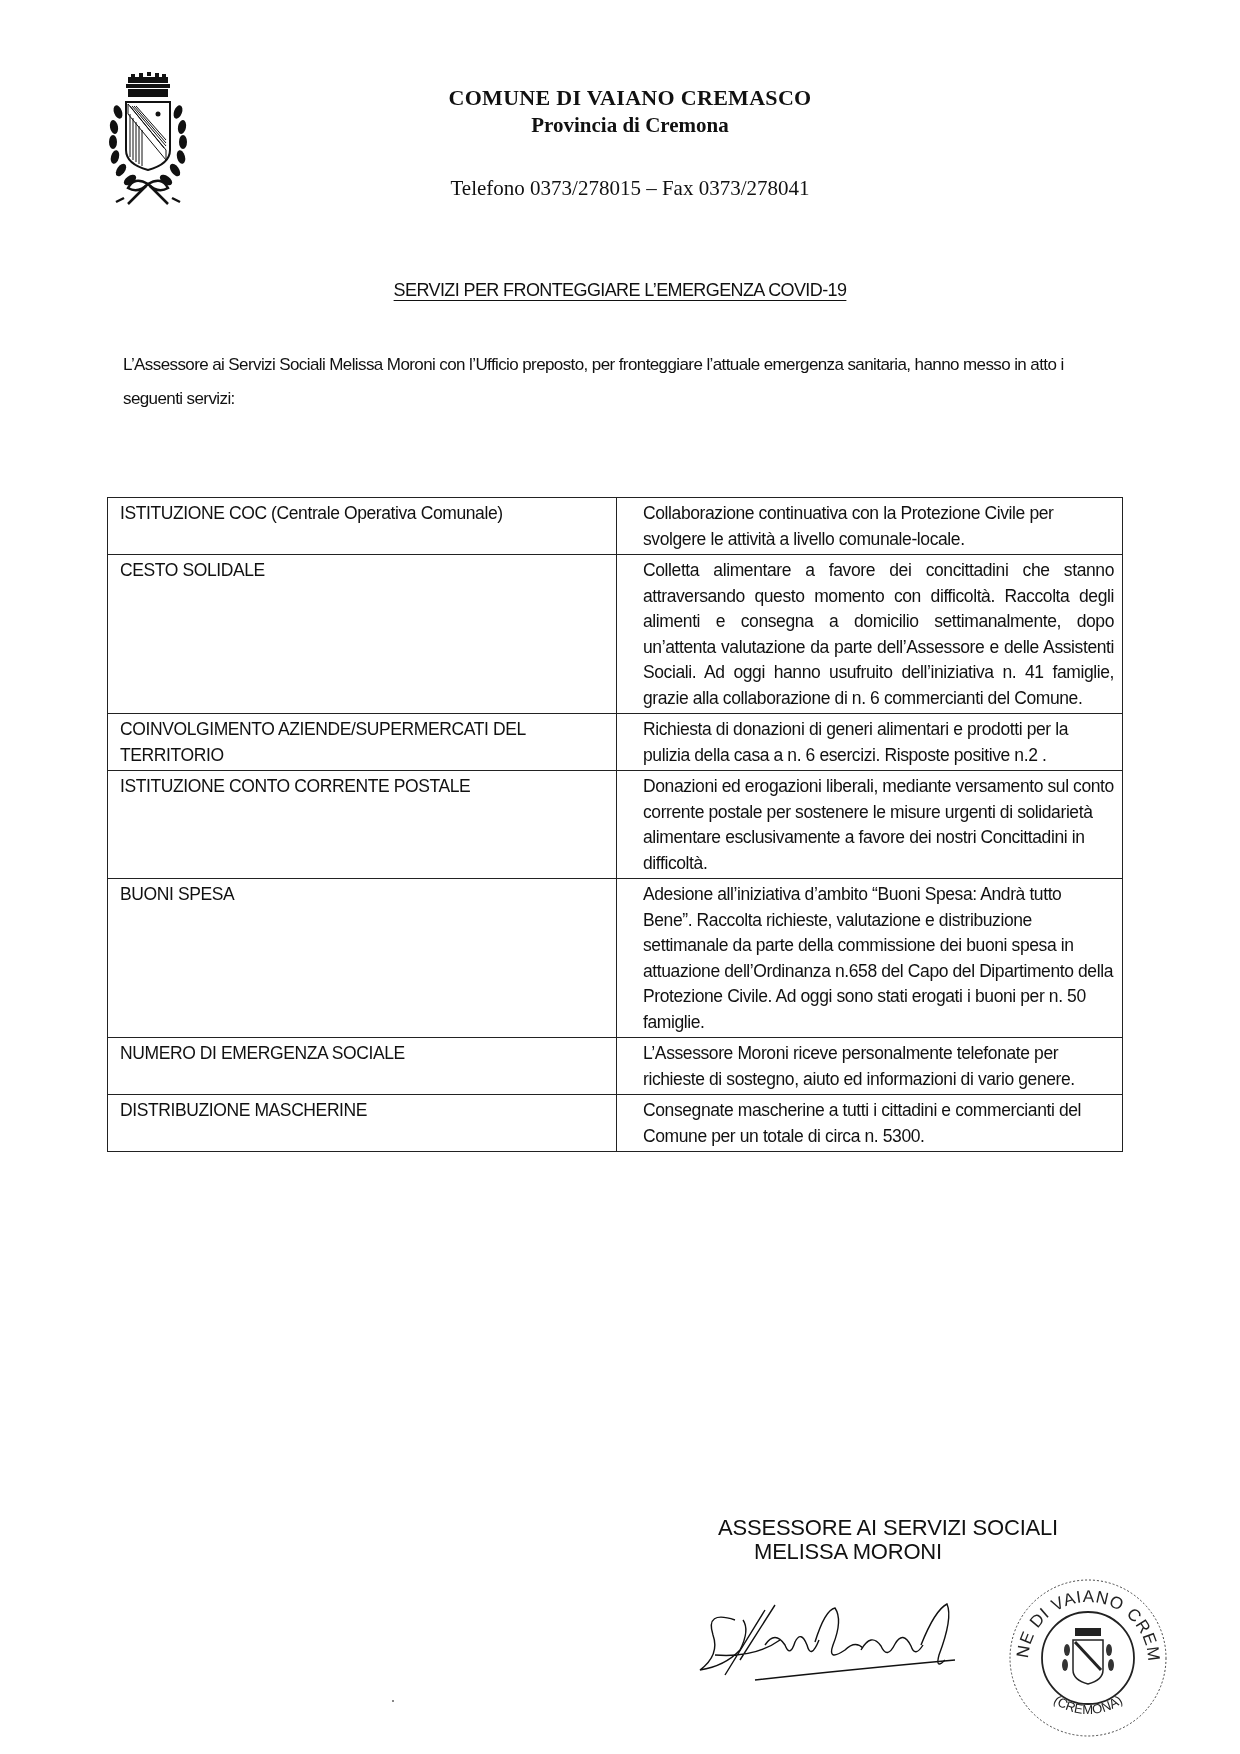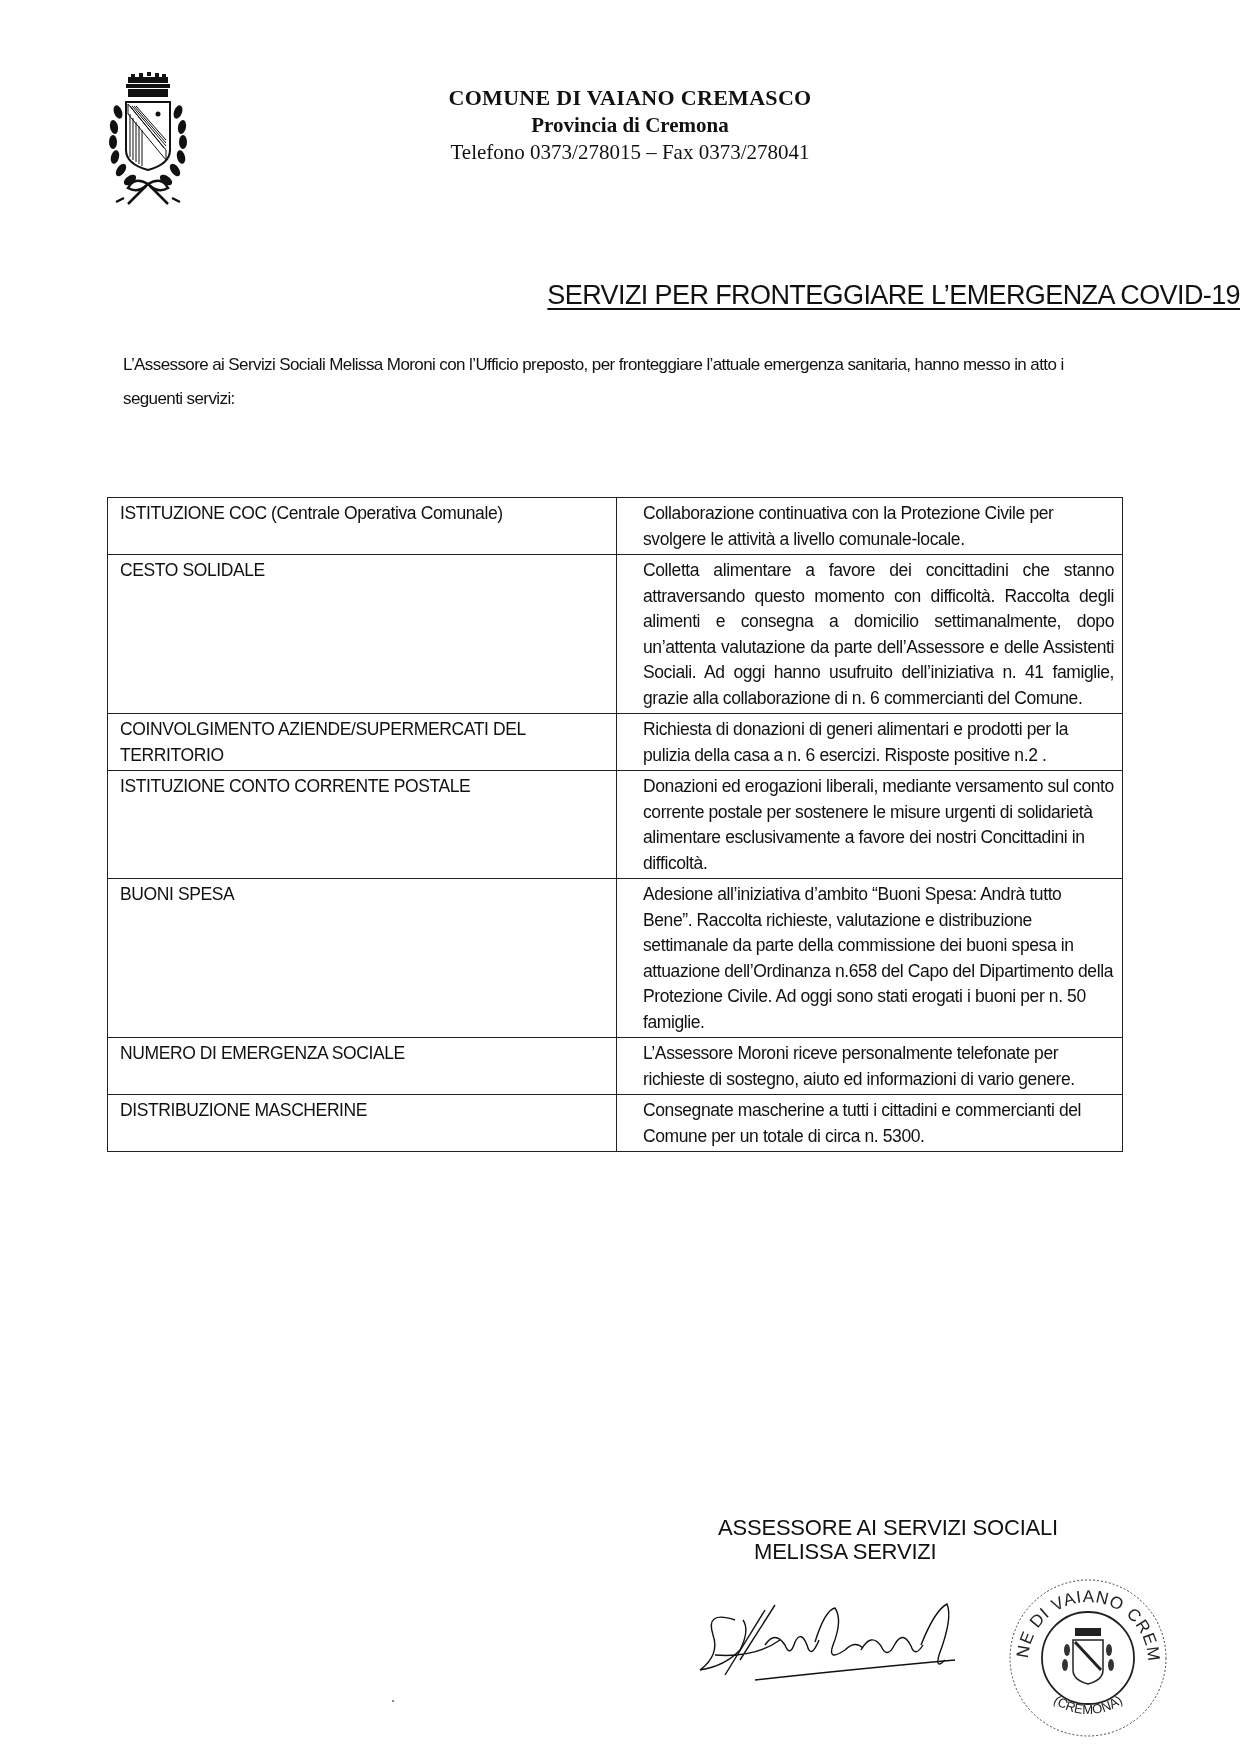--- a/index.html
+++ b/index.html
@@ -6,23 +6,23 @@
     body {
       width: 1240px; height: 1754px; position: relative; overflow: hidden;
       color: #111; font-family: "Liberation Sans", sans-serif;
     }
     .crest { position: absolute; left: 98px; top: 72px; width: 100px; height: 150px; }
     .header { position: absolute; left: 300px; top: 84px; width: 660px; text-align: center;
       font-family: "Liberation Serif", serif; color: #111; }
     .header .h-name { font-size: 22px; font-weight: bold; line-height: 28px; letter-spacing: 0.3px; }
     .header .h-prov { font-size: 21px; font-weight: bold; line-height: 26px; }
     .header .h-addr { font-size: 21px; line-height: 28px; }
-    .header .h-tel { font-size: 21px; line-height: 28px; }
-    .title { position: absolute; left: 0; width: 1240px; top: 280px; text-align: right;
-      font-family: "Liberation Sans Narrow", "Liberation Sans", sans-serif; font-size: 27px; }
+    .header .h-tel { font-size: 21px; line-height: 28px; margin-top: 36px; }
+    .title { position: absolute; left: 0; width: 1240px; top: 280px; text-align: center;
+      font-family: "Liberation Sans Narrow", "Liberation Sans", sans-serif; font-size: 18px; }
     .title span { text-decoration: underline; text-underline-offset: 4px; letter-spacing: -0.6px; }
     .intro { position: absolute; left: 123px; top: 348px; width: 1000px;
       font-size: 17px; line-height: 34px; letter-spacing: -0.6px; }
     table.svc { position: absolute; left: 107px; top: 497px; width: 1016px;
       border-collapse: collapse; font-size: 17.5px; letter-spacing: -0.4px; }
     table.svc td { border: 1.5px solid #222; vertical-align: top; padding: 3px 6px 2px 12px; line-height: 25.5px; }
     table.svc td.name { width: 490px; }
     table.svc td.desc { padding-left: 26px; padding-right: 8px; }
     table.svc td.desc.just { text-align: justify; }
     .sign { position: absolute; left: 718px; top: 1516px; font-size: 22px; line-height: 24px; letter-spacing: -0.2px; }
@@ -127,21 +127,21 @@
     </tr>
     <tr>
       <td class="name">DISTRIBUZIONE MASCHERINE</td>
       <td class="desc">Consegnate mascherine a tutti i cittadini e commercianti del Comune per un totale di circa n. 5300.</td>
     </tr>
   </tbody>
 </table>
 
 <div class="sign">
   <div>ASSESSORE AI SERVIZI SOCIALI</div>
-  <div class="sig-name">MELISSA SERVIZI</div>
+  <div class="sig-name">MELISSA MORONI</div>
 </div>
 
 <svg class="signature" viewBox="0 0 270 85">
   <g fill="none" stroke="#111" stroke-width="1.4">
     <path d="M40 20 Q10 10 18 35 Q25 55 5 70 Q30 66 45 50 Q55 30 48 20"></path>
     <path d="M30 75 L70 10 M45 60 L80 5 M20 55 Q60 58 85 40"></path>
     <path d="M70 45 Q80 30 90 45 Q95 58 100 42 Q106 30 112 45 Q116 60 124 40"></path>
     <path d="M120 42 Q130 10 140 8 Q148 20 138 45 Q132 62 150 50 Q160 40 168 48"></path>
     <path d="M166 50 Q176 32 186 46 Q192 60 200 44 Q208 30 216 46 Q220 58 228 45"></path>
     <path d="M226 45 Q240 10 252 4 Q258 18 244 55 Q240 70 250 60"></path>

